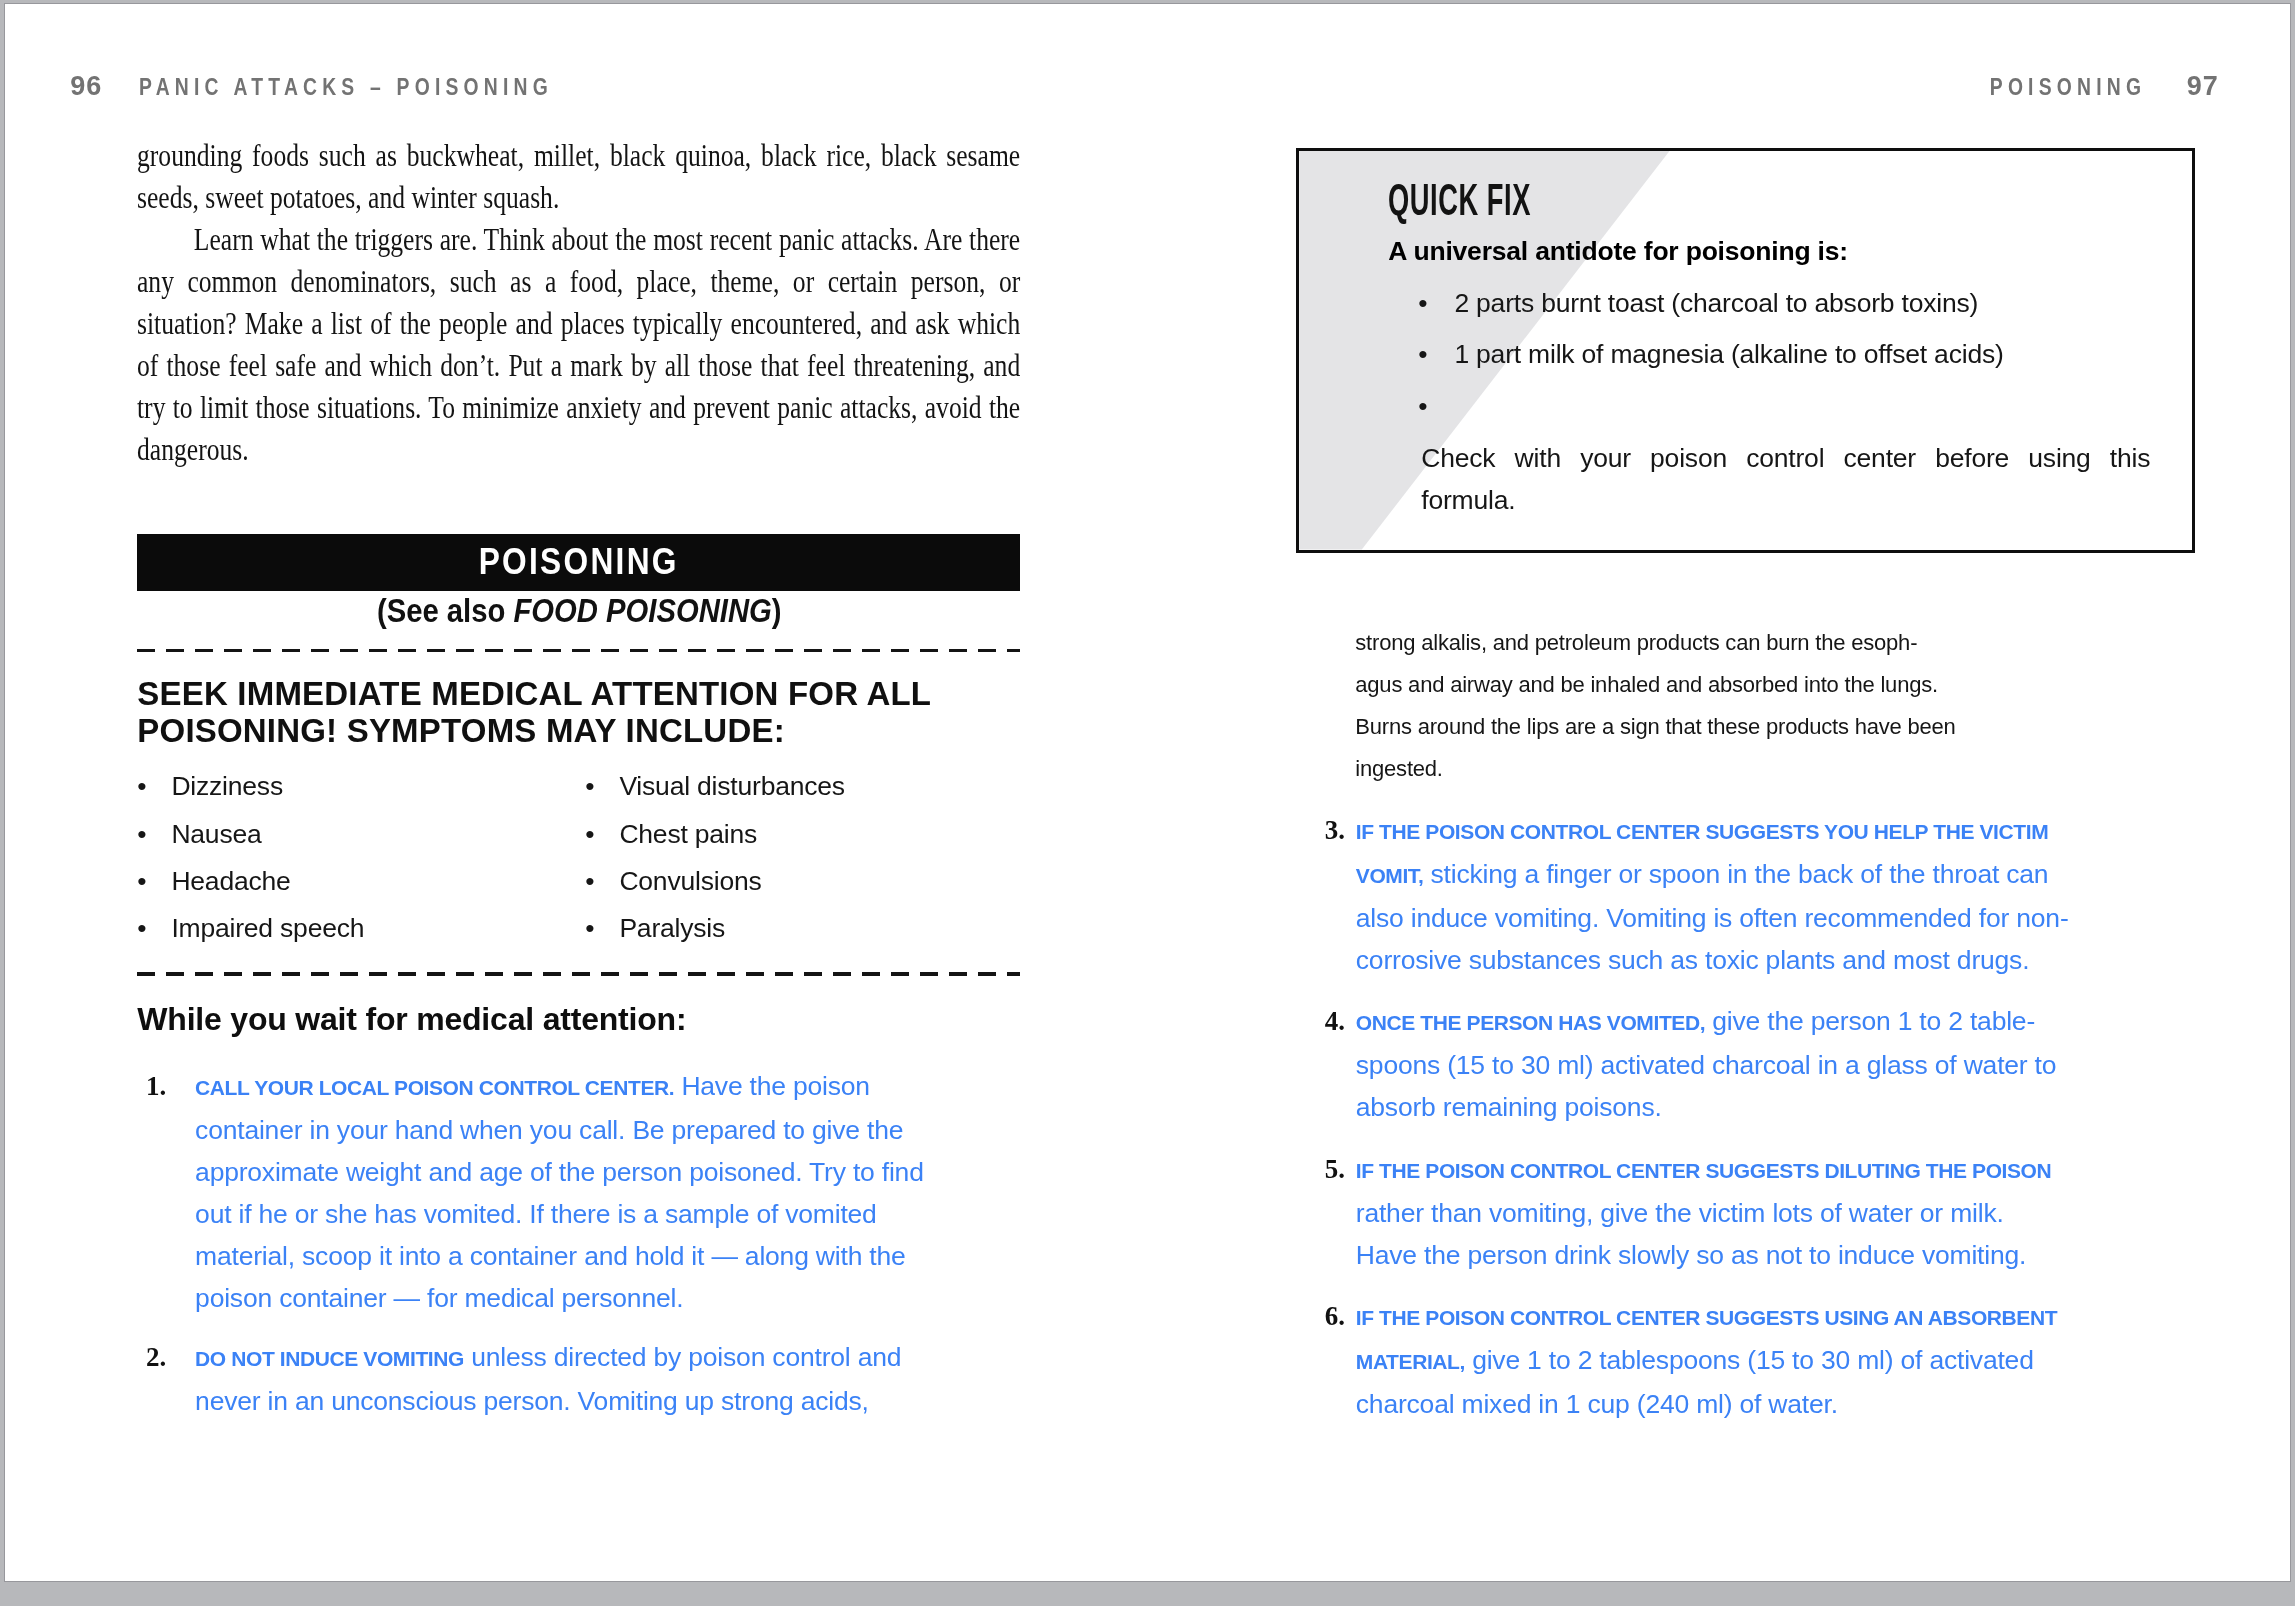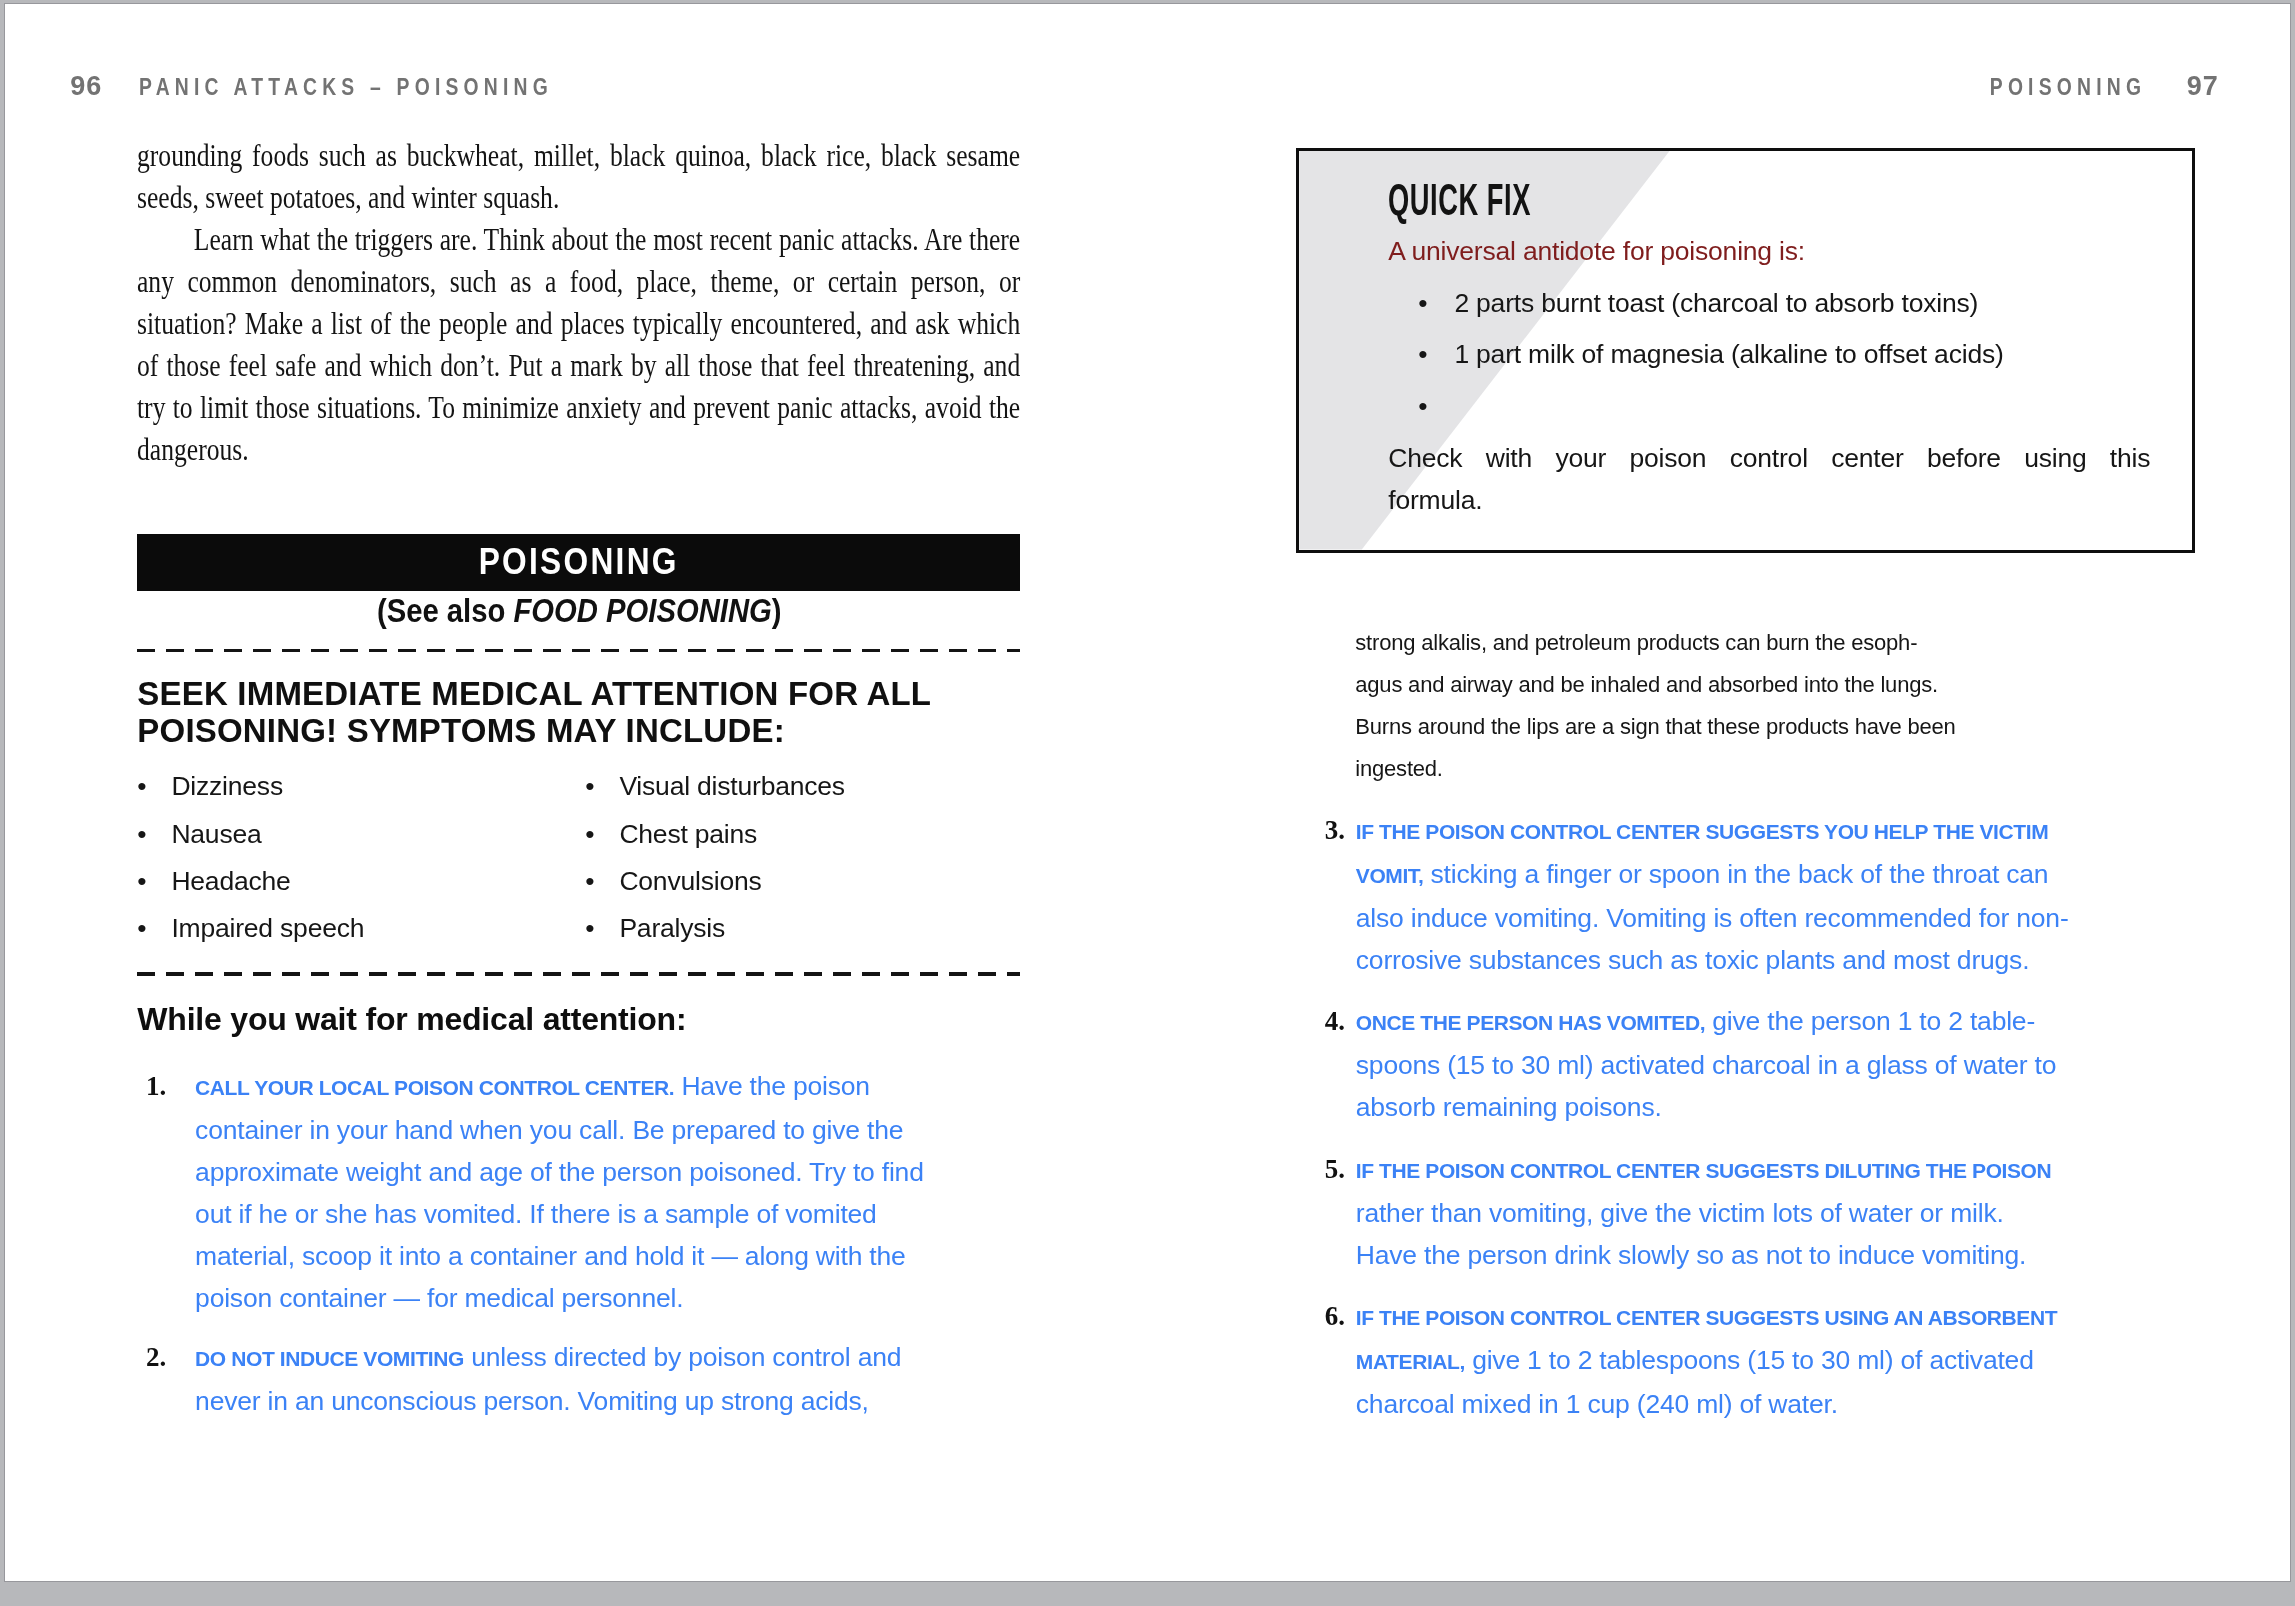--- a/index.html
+++ b/index.html
@@ -44,24 +44,24 @@
   .col-left .step{padding-left:8.8px;grid-template-columns:49px 1fr;}
   .num{font-family:"Liberation Serif",serif;font-weight:700;font-size:27px;line-height:42px;color:#111;}
   .body{font-size:26.5px;line-height:42px;letter-spacing:-0.2px;white-space:pre-line;color:#3b82f6;}
   .lead{font-weight:700;font-size:21px;letter-spacing:-0.4px;}
 
   
   .qf-box{position:absolute;left:1291px;top:144px;width:899px;height:405px;border:3.5px solid #0e0e0e;background:#fff;box-sizing:border-box;padding-left:44px;}
   .qf-gray{position:absolute;inset:0;background:#e4e4e6;clip-path:polygon(0 0,41.5% 0,7% 100%,0 100%);}
   .qf-content{position:relative;padding:26.5px 42px 0 45px;}
   .qf-title{font-weight:700;font-size:44px;line-height:46px;letter-spacing:0.9px;transform:scaleX(0.62);transform-origin:0 0;white-space:nowrap;color:#131313;}
-  .qf-intro{margin-top:7px;font-size:26.5px;line-height:42px;letter-spacing:-0.2px;color:#7f1d1d;}
+  .qf-intro{margin-top:7px;font-size:26.5px;line-height:42px;letter-spacing:-0.2px;color:#000000;font-weight:bold;}
   .qf-bullets{margin-top:7px;list-style:none;margin-bottom:0;padding:0;}
   .qf-bullets li{display:flex;align-items:baseline;gap:27px;padding-left:30px;margin-top:9.7px;font-size:26.5px;line-height:42px;letter-spacing:-0.2px;color:#161616;}
-  .qf-note{margin-top:9.7px;font-size:26.5px;line-height:42px;letter-spacing:-0.2px;color:#161616;white-space:pre-line;text-align:justify;text-align-last:justify;}
+  .qf-note{margin-top:9.7px;font-size:26.5px;line-height:42px;letter-spacing:-0.2px;color:#161616;white-space:pre-line;text-align:justify;text-align-last:justify;margin-left:33px;}
 
   .col-right{position:absolute;left:1293px;top:618px;width:896px;color:#161616;}
   .cont{margin-left:57px;width:821px;font-size:22px;line-height:42px;letter-spacing:-0.2px;white-space:pre-line;}
   .col-right .steps{margin-top:8.8px;}
   .col-right .step{padding-left:26.5px;grid-template-columns:31px 1fr;margin-top:19.4px;}
 </style>
 </head>
 <body>
 
 <div class="page">

